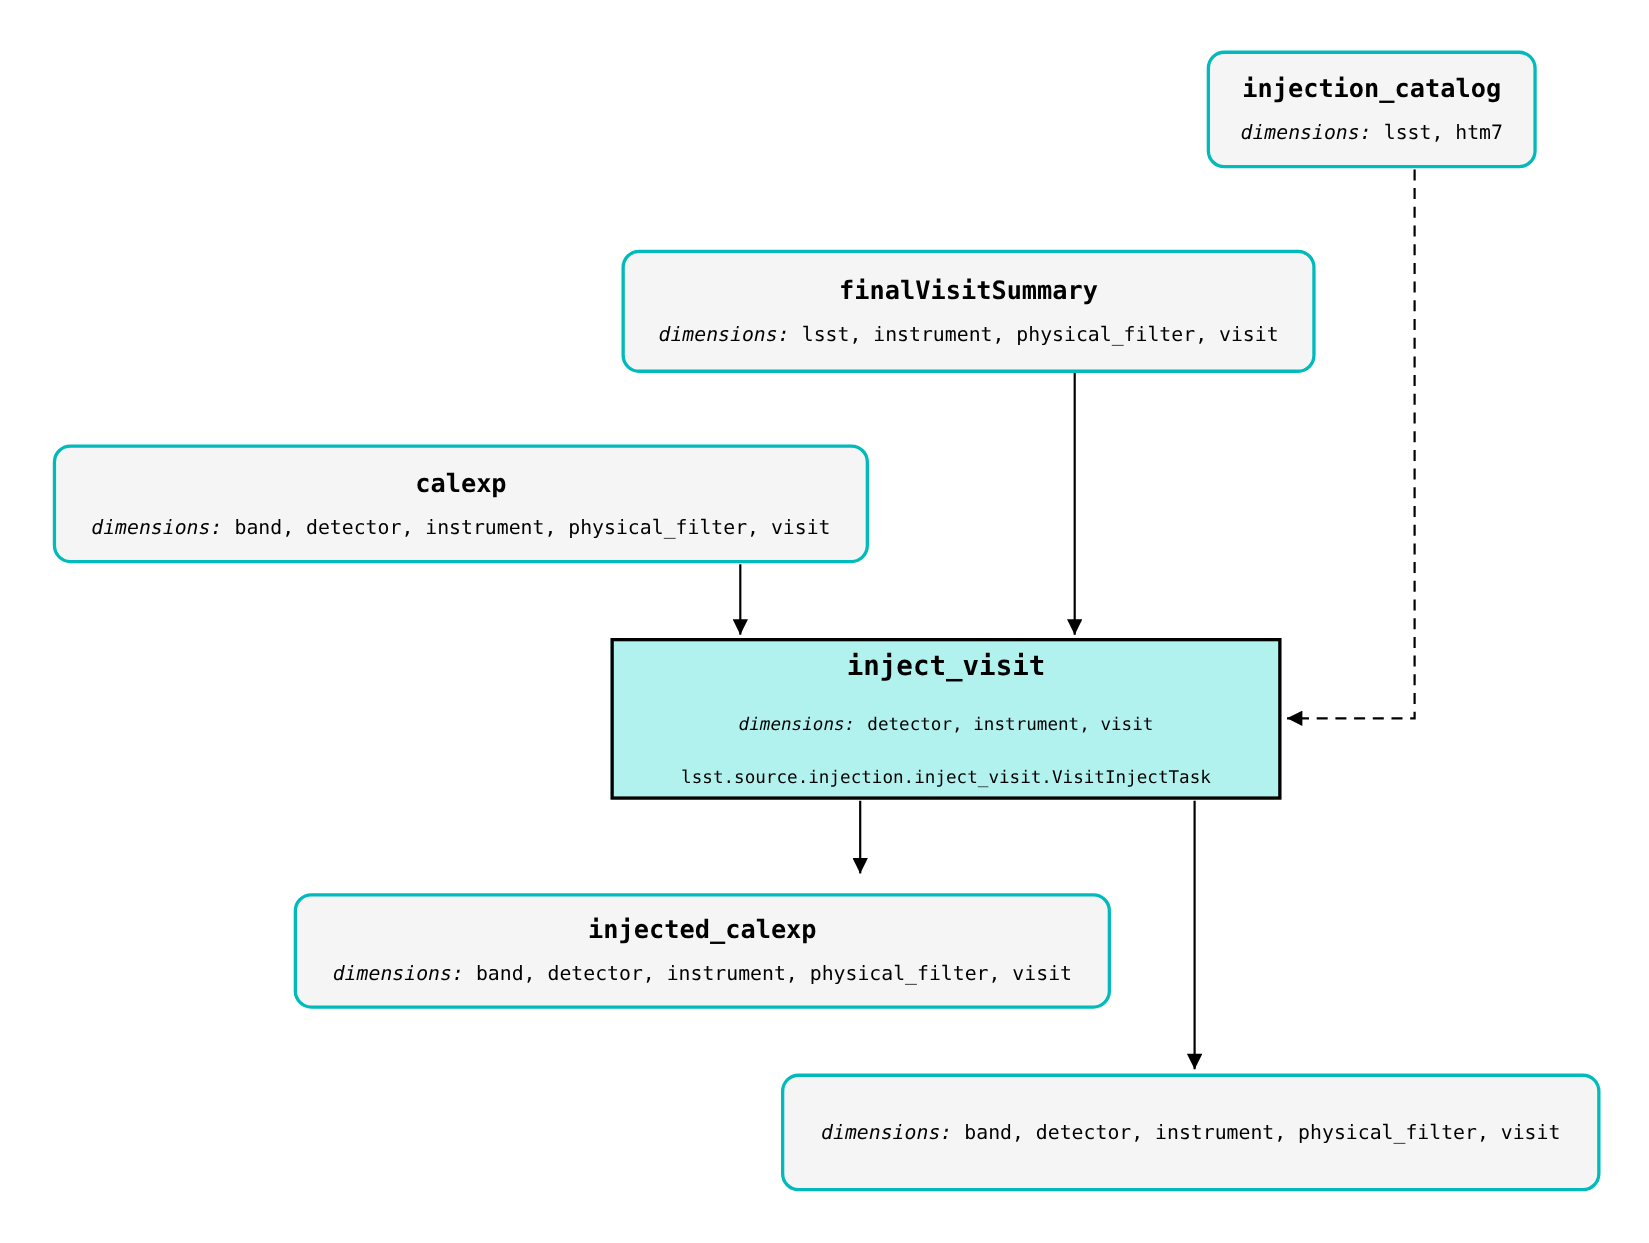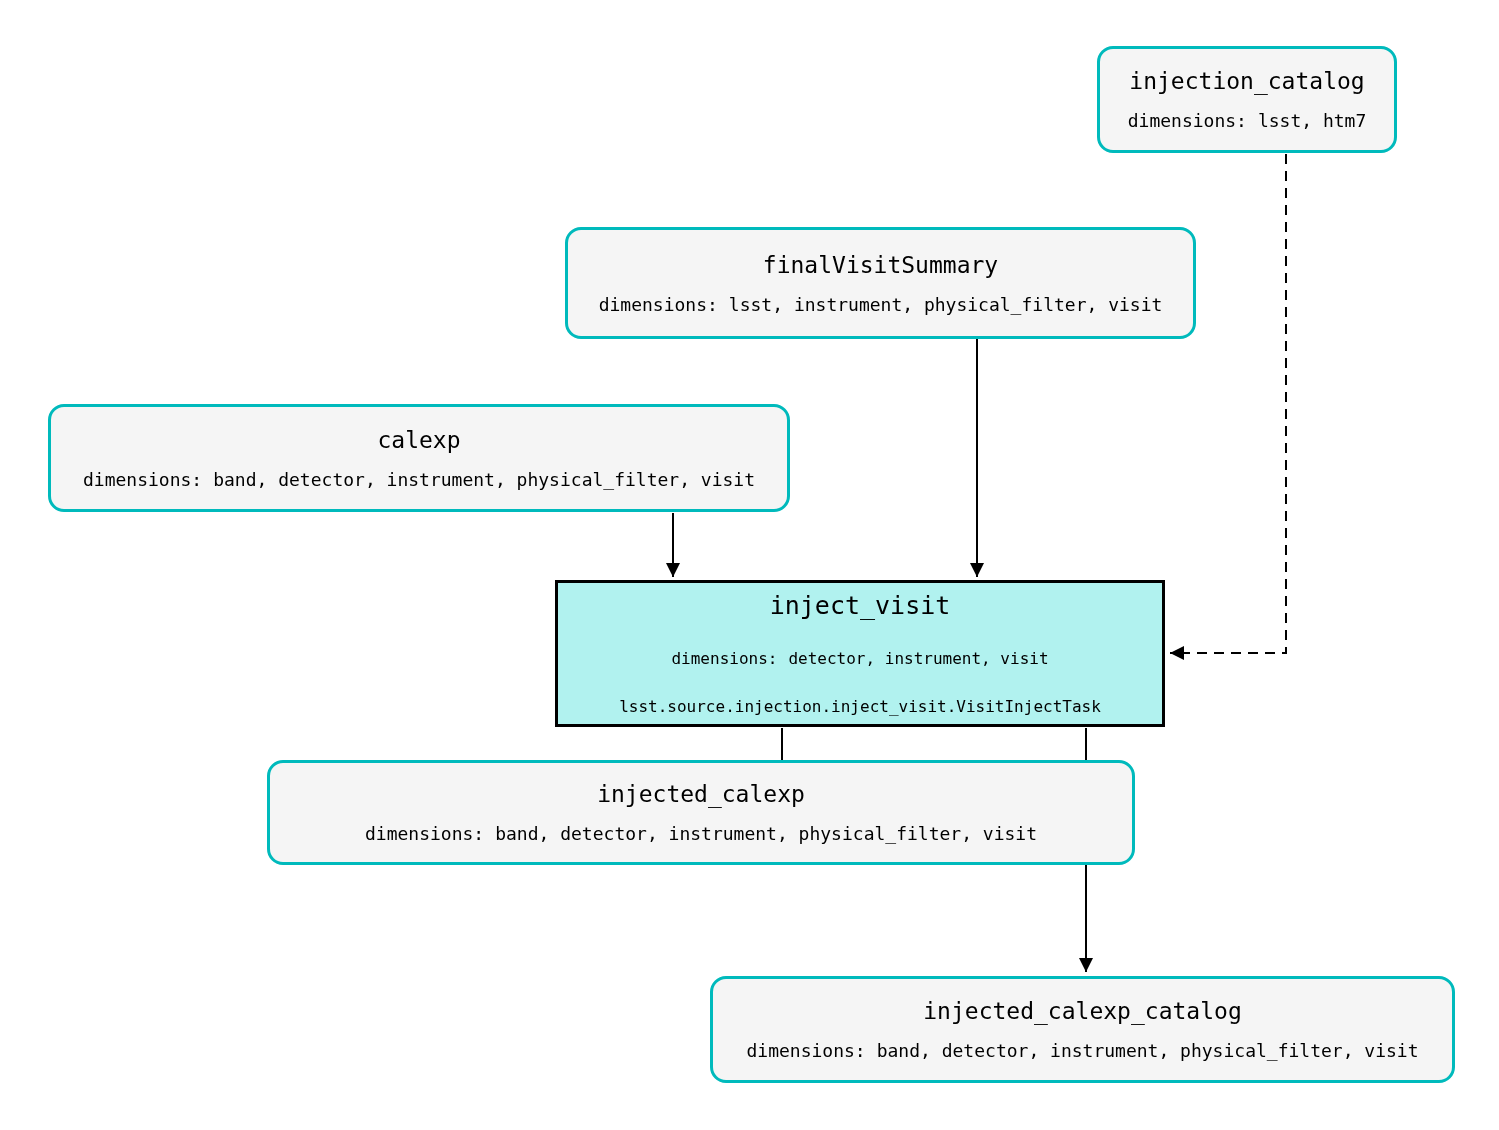--- a/index.html
+++ b/index.html
@@ -56,39 +56,40 @@
     border-radius: 16px;
     gap: 15px;
   }
   .node.task {
     background: var(--task-fill);
     border: 3px solid var(--task-border);
     border-radius: 0;
     gap: 27px;
   }
   .node-title {
-    font-weight: normal;
+    font-weight: bold;
     font-size: 23px;
     line-height: 28px;
     white-space: nowrap;
   }
   .node.task .node-title {
     font-size: 25px;
     line-height: 30px;
   }
   .node-line {
     font-size: 18px;
     line-height: 22px;
     white-space: nowrap;
   }
   .node.task .node-line {
     font-size: 16px;
     line-height: 21px;
   }
   .dim-label {
+    font-style: italic;
     margin-right: 11px;
   }
 </style>
 </head>
 <body>
 
 <div class="canvas">
 
   <svg class="edges" width="1499" height="1130" viewBox="0 0 1499 1130" aria-hidden="true">
     <defs>
@@ -125,27 +126,26 @@
   </div>
 
   <div class="node task" style="left:555px; top:580px; width:610px; height:147px;">
     <div class="node-title">inject_visit</div>
     <div class="node-line">
       <span class="dim-label">dimensions:</span><span class="dim-values">detector, instrument, visit</span>
     </div>
     <div class="node-line">lsst.source.injection.inject_visit.VisitInjectTask</div>
   </div>
 
-  <div class="node dataset" style="left:267px; top:760px; width:868px; height:105px;">
+  <div class="node dataset" style="left:267px; top:812px; width:743px; height:105px;">
     <div class="node-title">injected_calexp</div>
     <div class="node-line">
       <span class="dim-label">dimensions:</span><span class="dim-values">band, detector, instrument, physical_filter, visit</span>
     </div>
   </div>
 
   <div class="node dataset" style="left:710px; top:976px; width:745px; height:107px;">
-    <div class="node-title">injected_calexp_catalog</div>
     <div class="node-line">
       <span class="dim-label">dimensions:</span><span class="dim-values">band, detector, instrument, physical_filter, visit</span>
     </div>
   </div>
 
 </div>
 
 </body></html>

